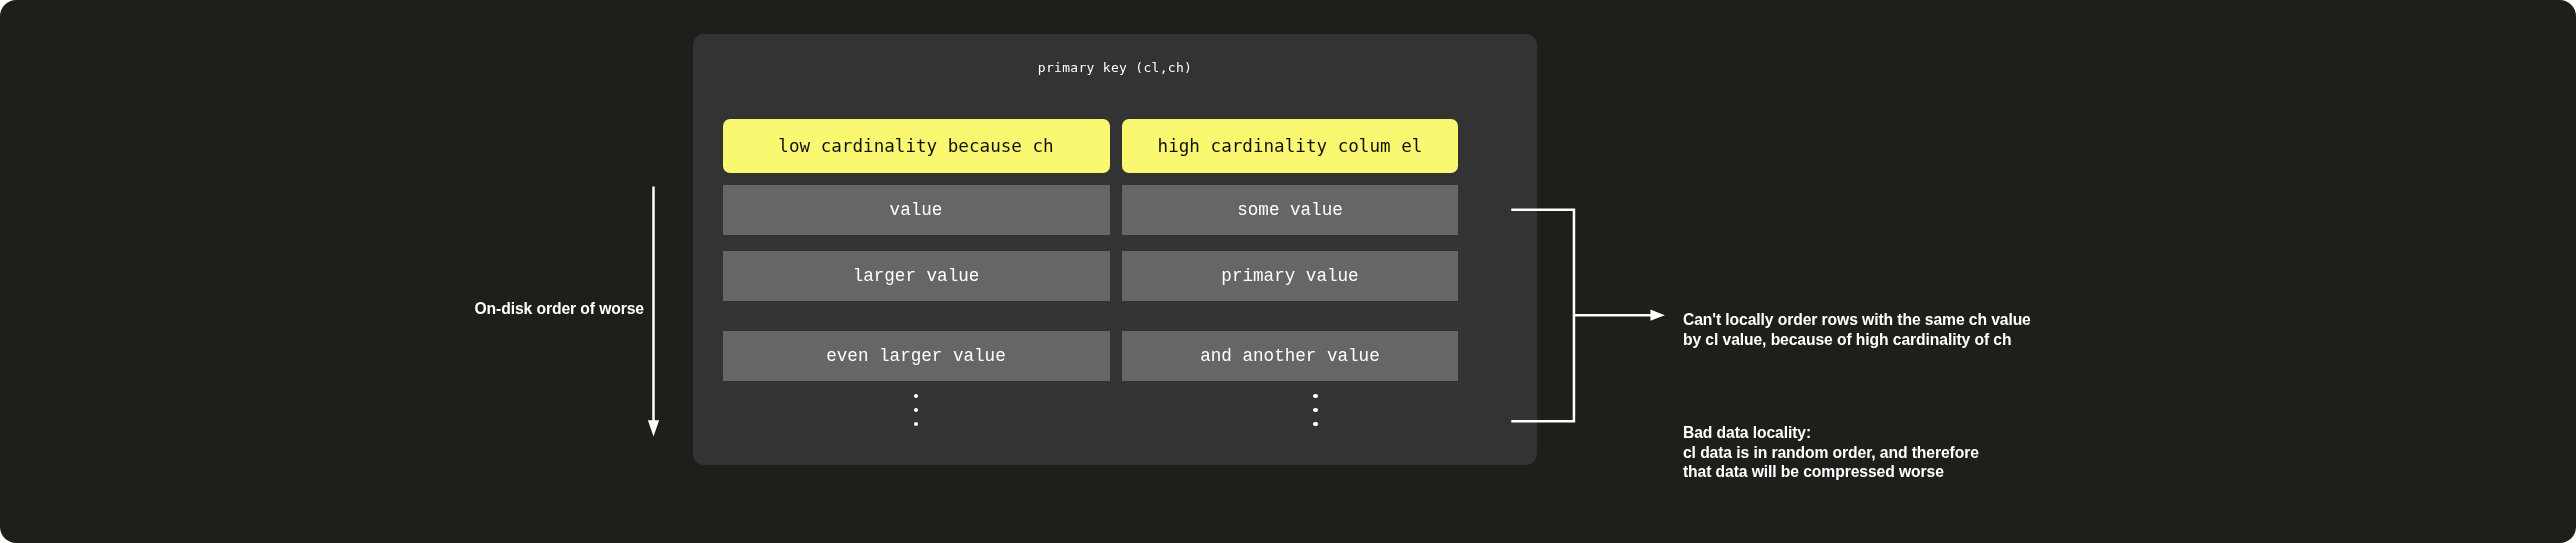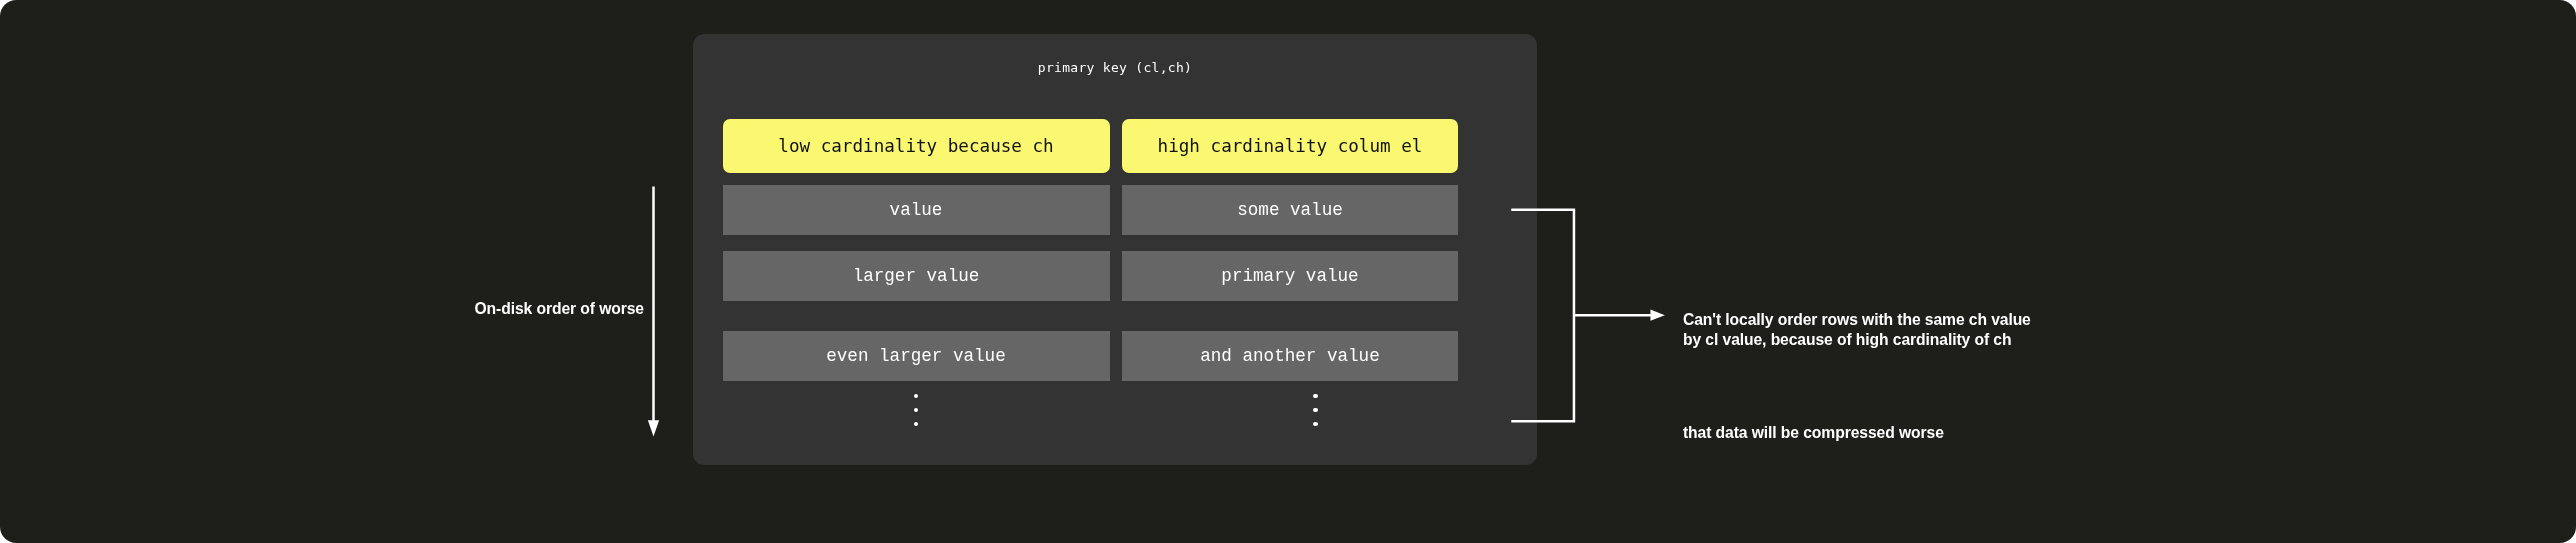--- a/index.html
+++ b/index.html
@@ -185,17 +185,19 @@
     <line x1="110" y1="172" x2="240" y2="172" stroke="#ffffff" stroke-width="4"></line>
     <polygon points="255,172 232,163 232,181" fill="#ffffff"></polygon>
   </svg>
 
   <div class="note" id="note-1">
     <div>Can't locally order rows with the same ch value</div>
     <div>by cl value, because of high cardinality of ch</div>
   </div>
 
   <div class="note" id="note-2">
+    <div>Bad data locality:</div>
+    <div>cl data is in random order, and therefore</div>
     <div>that data will be compressed worse</div>
   </div>
 
 </div>
 
 
 </body></html>

